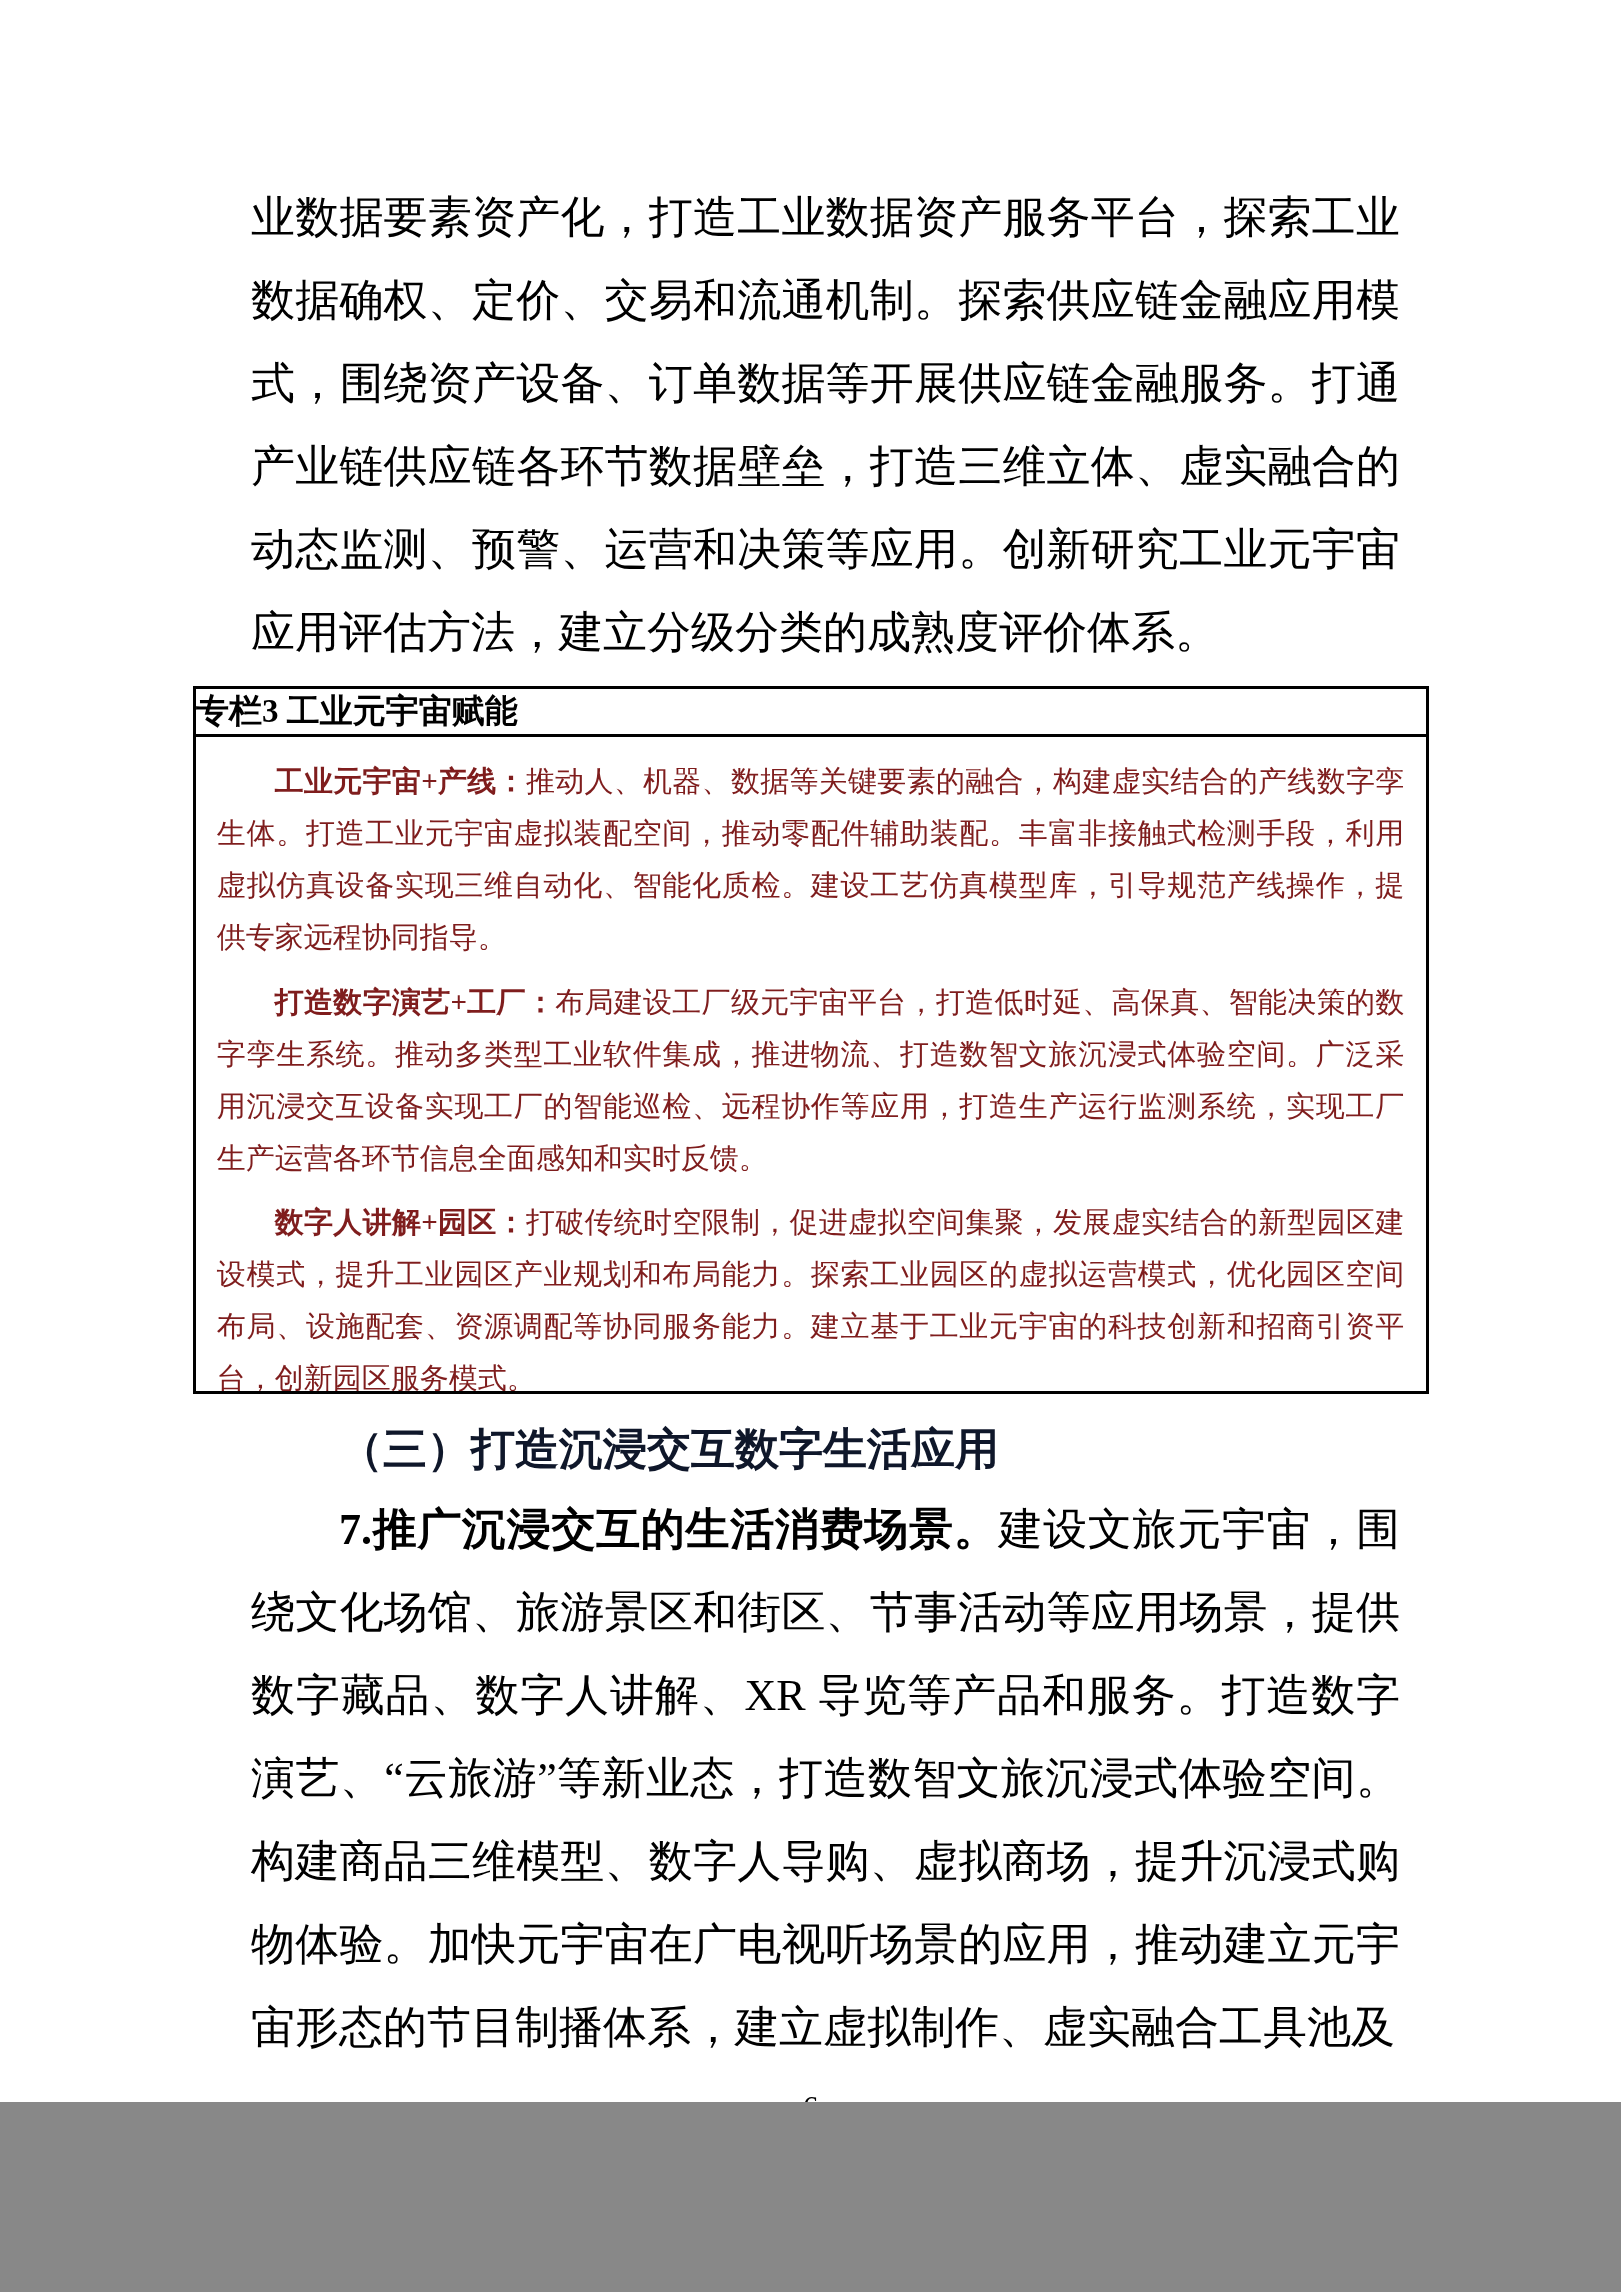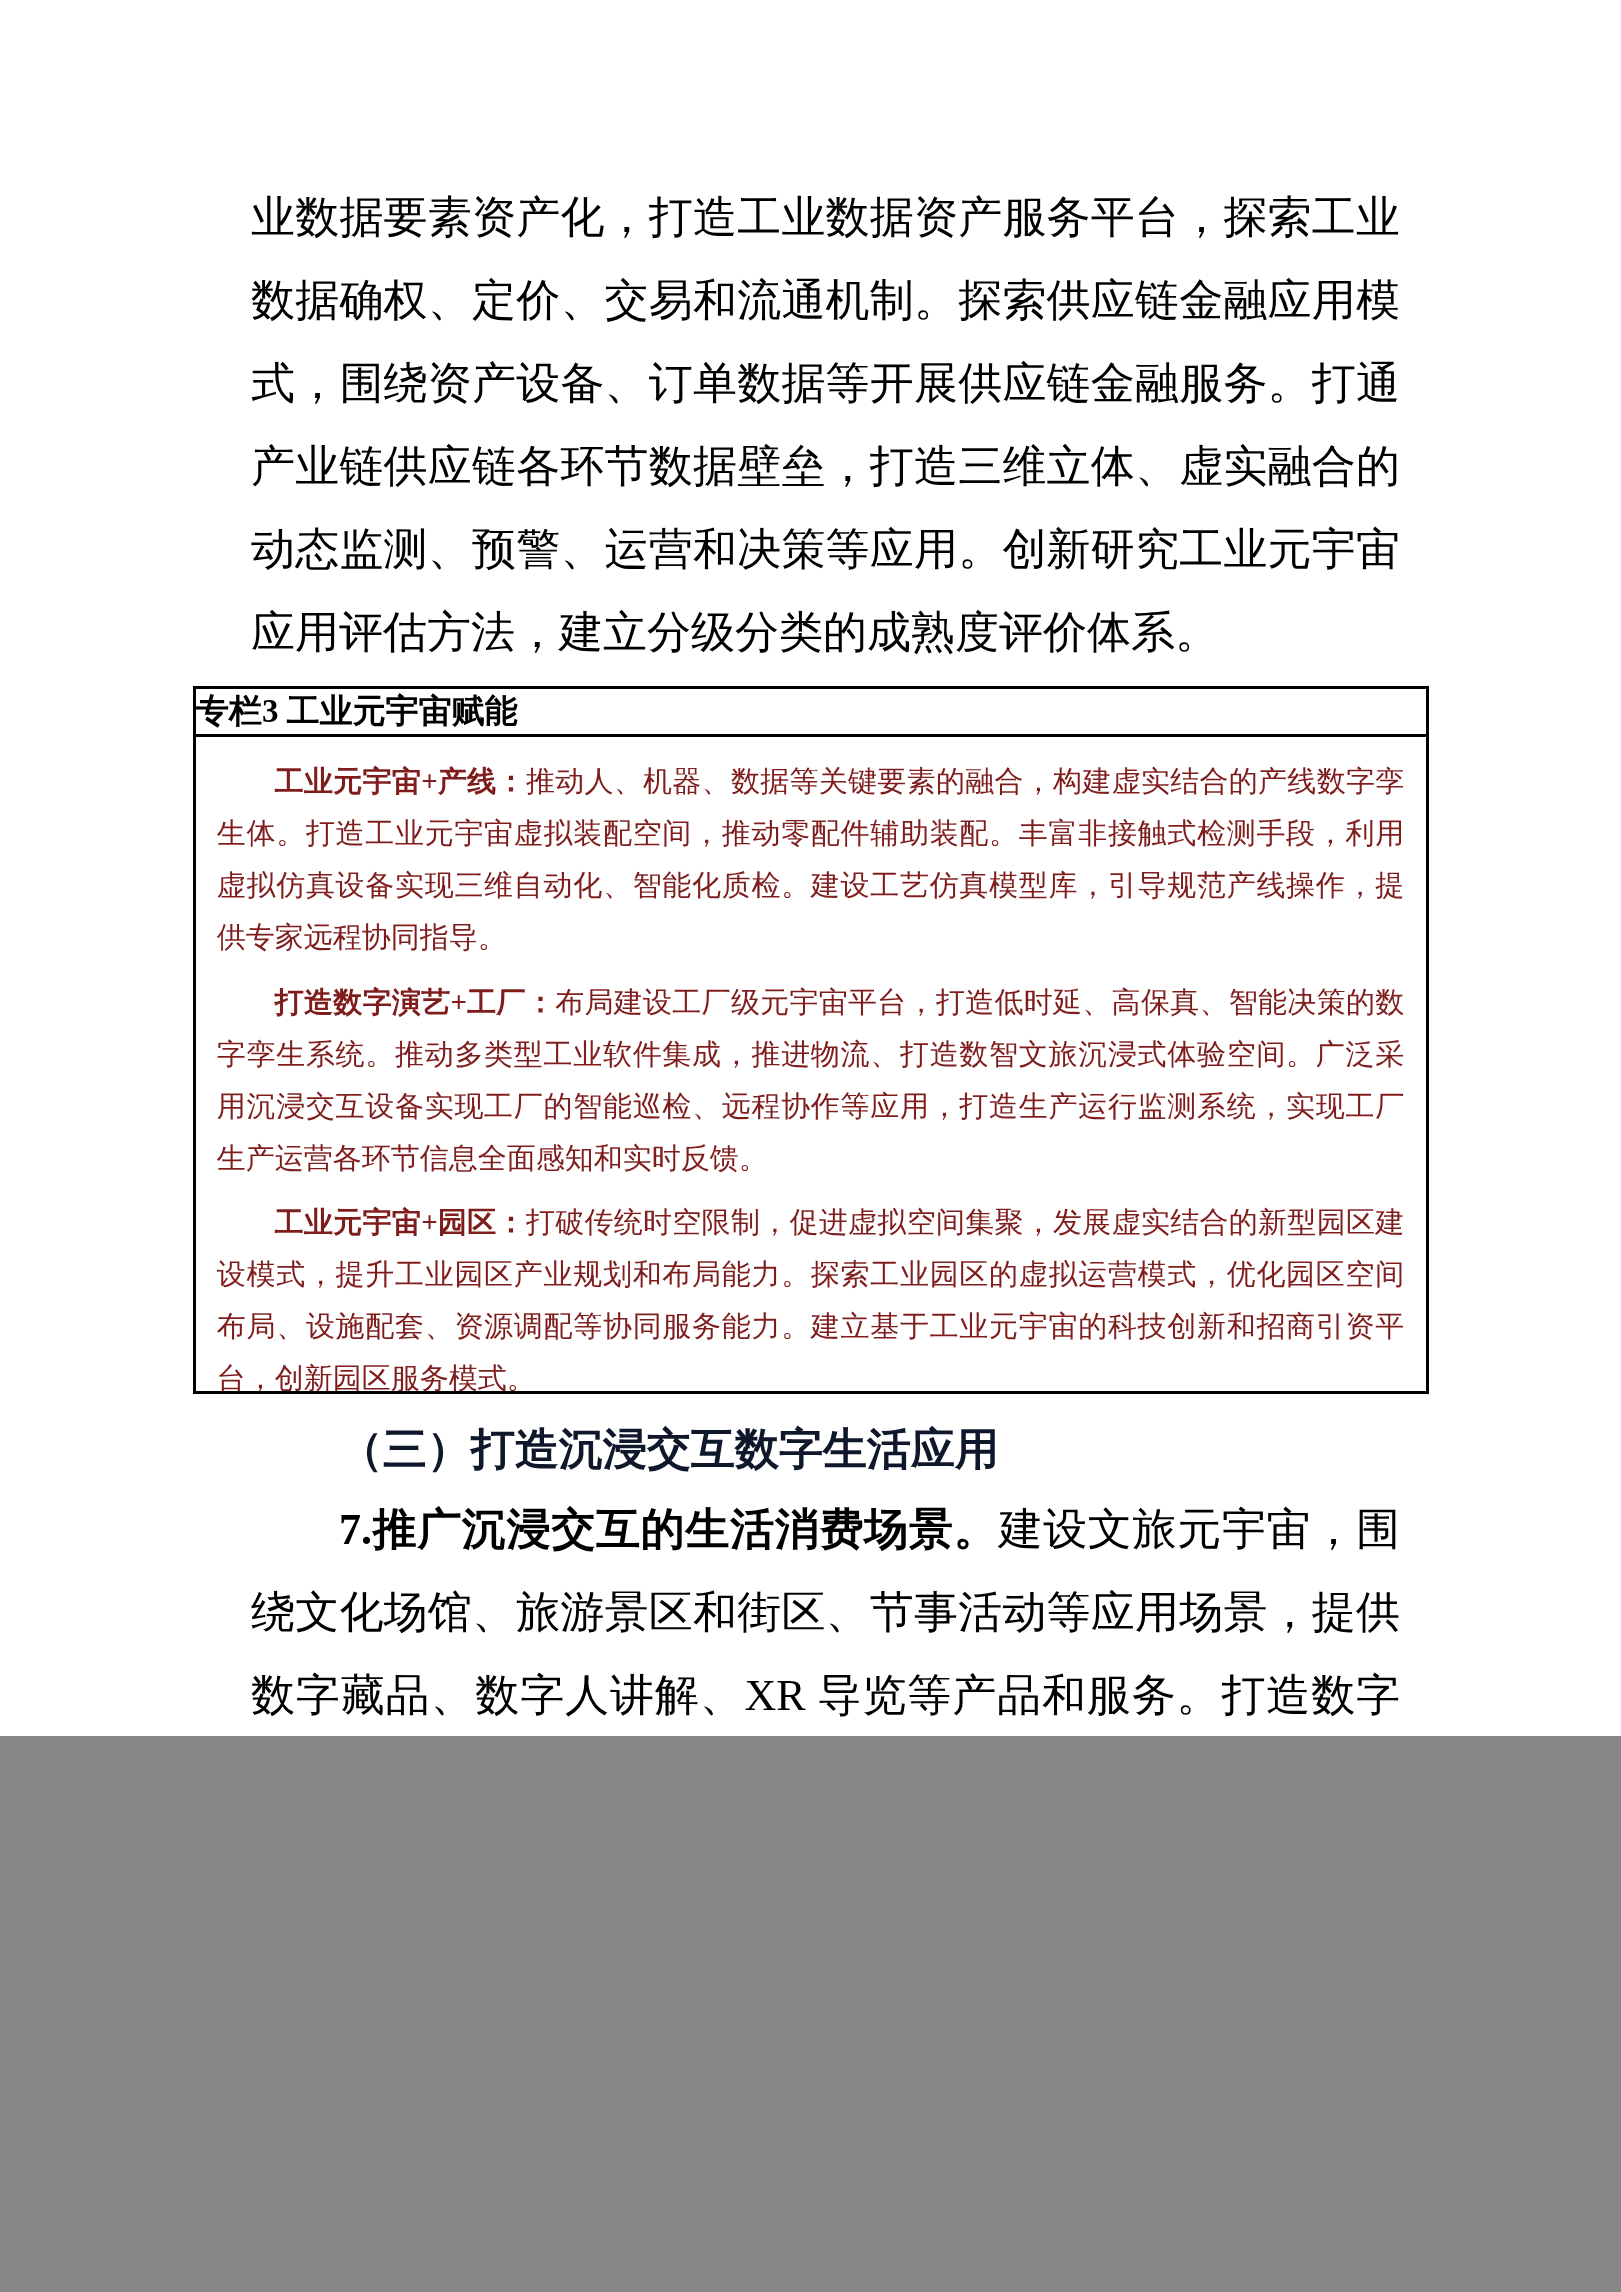--- a/index.html
+++ b/index.html
@@ -1,19 +1,19 @@
 <!DOCTYPE html>
 <html><head>
 <meta charset="utf-8">
 <style>
   html, body { margin: 0; padding: 0; background: #888; }
   .page {
     position: relative;
     width: 1621px;
-    height: 1736px;
+    height: 2102px;
     margin: 0 auto;
     background: #ffffff;
     color: #000000;
     font-family: "Liberation Serif", "DejaVu Serif", serif;
     overflow: hidden;
   }
   .body-text {
     position: absolute;
     left: 251px;
     width: 1149px;
@@ -84,21 +84,21 @@
 
 <div class="page">
 
   <p class="body-text continuation">业数据要素资产化，打造工业数据资产服务平台，探索工业数据确权、定价、交易和流通机制。探索供应链金融应用模式，围绕资产设备、订单数据等开展供应链金融服务。打通产业链供应链各环节数据壁垒，打造三维立体、虚实融合的动态监测、预警、运营和决策等应用。创新研究工业元宇宙应用评估方法，建立分级分类的成熟度评价体系。</p>
 
   <div class="callout">
     <div class="callout-title">专栏3 工业元宇宙赋能</div>
     <div class="callout-body">
       <p class="callout-para"><span class="lead">工业元宇宙+产线：</span><span>推动人、机器、数据等关键要素的融合，构建虚实结合的产线数字孪生体。打造工业元宇宙虚拟装配空间，推动零配件辅助装配。丰富非接触式检测手段，利用虚拟仿真设备实现三维自动化、智能化质检。建设工艺仿真模型库，引导规范产线操作，提供专家远程协同指导。</span></p>
       <p class="callout-para"><span class="lead">打造数字演艺+工厂：</span><span>布局建设工厂级元宇宙平台，打造低时延、高保真、智能决策的数字孪生系统。推动多类型工业软件集成，推进物流、打造数智文旅沉浸式体验空间。广泛采用沉浸交互设备实现工厂的智能巡检、远程协作等应用，打造生产运行监测系统，实现工厂生产运营各环节信息全面感知和实时反馈。</span></p>
-      <p class="callout-para"><span class="lead">工业元宇宙+园区：</span><span>打破传统时空限制，促进虚拟空间集聚，发展虚实结合的新型园区建设模式，提升工业园区产业规划和布局能力。探索工业园区的虚拟运营模式，优化园区空间布局、设施配套、资源调配等协同服务能力。建立基于工业元宇宙的科技创新和招商引资平台，创新园区服务模式。</span></p>
+      <p class="callout-para"><span class="lead">数字人讲解+园区：</span><span>打破传统时空限制，促进虚拟空间集聚，发展虚实结合的新型园区建设模式，提升工业园区产业规划和布局能力。探索工业园区的虚拟运营模式，优化园区空间布局、设施配套、资源调配等协同服务能力。建立基于工业元宇宙的科技创新和招商引资平台，创新园区服务模式。</span></p>
     </div>
   </div>
 
   <h3 class="section-heading">（三）打造沉浸交互数字生活应用</h3>
 
   <p class="body-text para7"><span class="lead">7.推广沉浸交互的生活消费场景。</span><span>建设文旅元宇宙，围绕文化场馆、旅游景区和街区、节事活动等应用场景，提供数字藏品、数字人讲解、XR 导览等产品和服务。打造数字演艺、“云旅游”等新业态，打造数智文旅沉浸式体验空间。构建商品三维模型、数字人导购、虚拟商场，提升沉浸式购物体验。加快元宇宙在广电视听场景的应用，推动建立元宇宙形态的节目制播体系，建立虚拟制作、虚实融合工具池及</span></p>
 
   <div class="page-number">6</div>
 
 </div>

